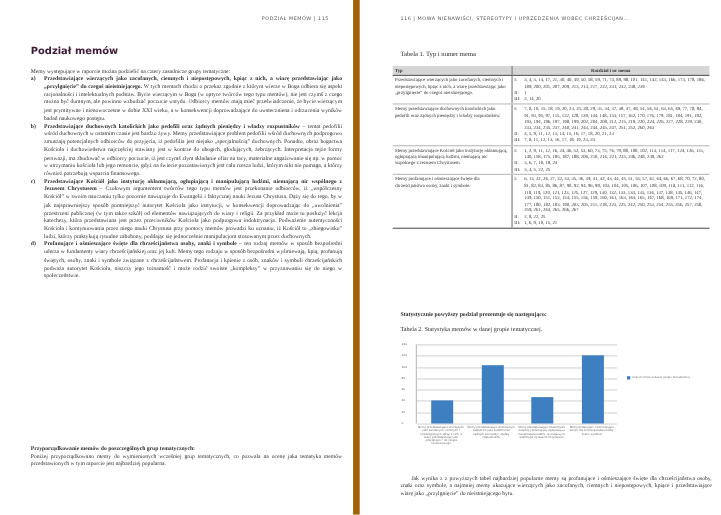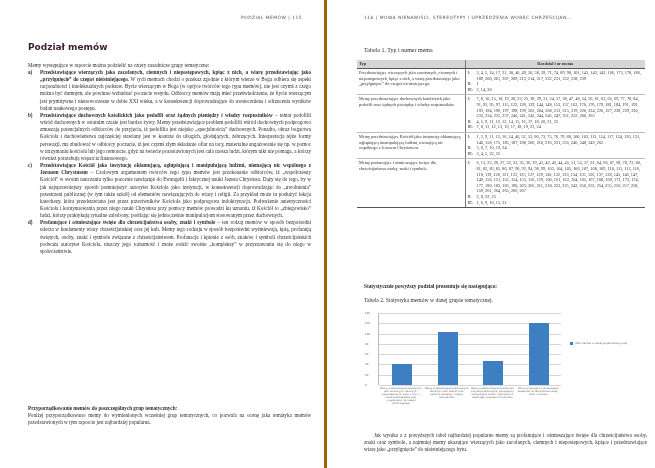--- a/index.html
+++ b/index.html
@@ -1,20 +1,20 @@
 <!DOCTYPE html>
 <html><head>
 <meta charset="utf-8">
 <style>
   * { box-sizing: border-box; margin: 0; padding: 0; }
   html, body { width: 655px; height: 468px; background: #ffffff; overflow: hidden; }
   body { font-family: "Liberation Serif", "DejaVu Serif", serif; color: #2b2b2b; position: relative; }
   .spread { position: absolute; inset: 0; display: flex; }
   .page { position: relative; width: 327px; height: 468px; overflow: hidden; }
-  .page.left { border-right: 3px solid #a16207; }
+  .page.left { border-right: 6px solid #a16207; }
   .running-head { position: absolute; top: 15px; font-family: "DejaVu Sans", sans-serif; font-size: 4.4px; letter-spacing: 0.5px; color: #555; text-transform: uppercase; }
   .left .running-head { right: 22px; }
   .right .running-head { left: 37px; }
   .h1 { position: absolute; left: 28px; top: 42px; font-family: "DejaVu Sans", sans-serif; font-weight: bold; font-size: 9px; color: #3d1a34; }
   .body-text { position: absolute; left: 28px; width: 283px; font-size: 5.15px; line-height: 7.15px; text-align: justify; color: #2e2e2e; }
   .intro { top: 62px; }
   .list { position: absolute; left: 28px; top: 69px; width: 283px; }
   .li { position: relative; padding-left: 12px; font-size: 5.15px; line-height: 7.15px; text-align: justify; color: #2e2e2e; }
   .li .marker { position: absolute; left: 0; top: 0; font-weight: bold; }
   .li b { font-weight: bold; }

